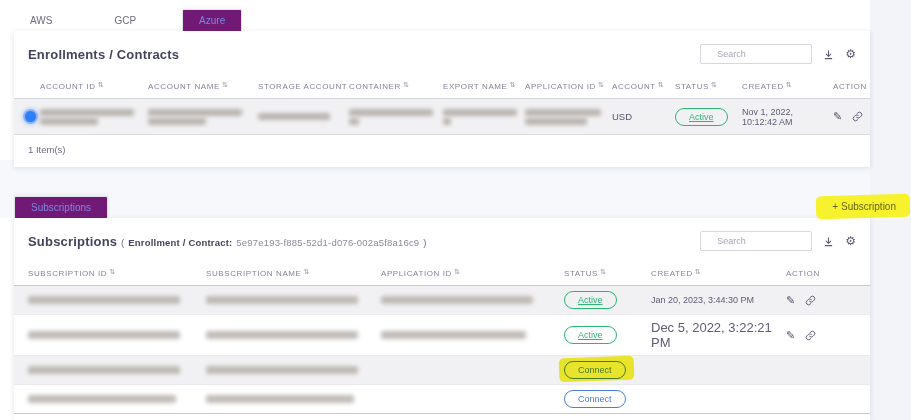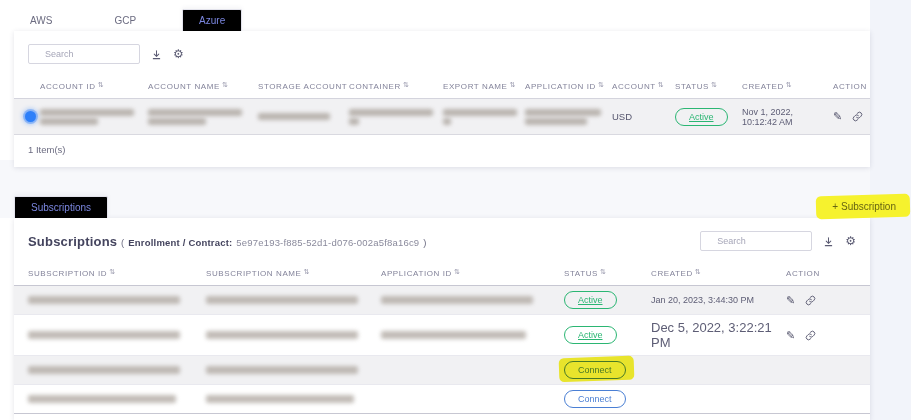--- a/index.html
+++ b/index.html
@@ -5,21 +5,21 @@
   * { margin:0; padding:0; box-sizing:border-box; }
   html,body { width:911px; height:420px; overflow:hidden; }
   body { font-family:"Liberation Sans", sans-serif; background:#ffffff; position:relative; color:#4a4a63; }
 
   .right-strip { position:absolute; top:0; right:0; width:41px; height:420px; background:#f2f4fa; }
   .gap-band { position:absolute; top:160px; left:0; width:870px; height:58px; background:#f7f8fb; }
 
   
   .tabrow { position:absolute; display:flex; align-items:flex-end; height:22px; z-index:3; }
   .tab { font-size:10px; color:#6b6b80; padding:5px 16px 5px 16px; cursor:pointer; }
-  .tab.active { background:#000000; border:1px solid #e3e3ec; border-bottom:none; border-radius:2px 2px 0 0;
+  .tab.active { background:#701a75; border:1px solid #e3e3ec; border-bottom:none; border-radius:2px 2px 0 0;
                 color:#7b87e0; box-shadow:0 -2px 4px rgba(60,60,90,.05); }
   .cloud-tabs { top:9px; left:14px;gap:30px; }
   .subs-tabs { top:196px; left:14px; }
 
   
   .card { position:absolute; left:14px; width:856px; background:#ffffff;
           box-shadow:0 1px 5px rgba(60,60,90,.14); z-index:2; }
   .card1 { top:31px; }
   .card2 { top:218px; height:202px; }
 
@@ -84,20 +84,21 @@
 <div class="gap-band"></div>
 
 <div class="tabrow cloud-tabs">
   <div class="tab">AWS</div>
   <div class="tab">GCP</div>
   <div class="tab active">Azure</div>
 </div>
 
 <div class="card card1">
   <div class="card-head">
+    <div class="card-title">Enrollments / Contracts</div>
     <div class="head-tools">
       <input class="search-input" placeholder="Search" style="">
       <span class="tool-icon">
         <svg width="11" height="11" viewBox="0 0 24 24" fill="none" stroke="currentColor" stroke-width="2.2" stroke-linecap="round" stroke-linejoin="round">
             <path d="M12 4v11"></path>
             <path d="M7 11l5 5 5-5"></path>
             <path d="M5 21h14"></path>
           </svg>
       </span>
       <span class="tool-icon gear-glyph">⚙</span>

